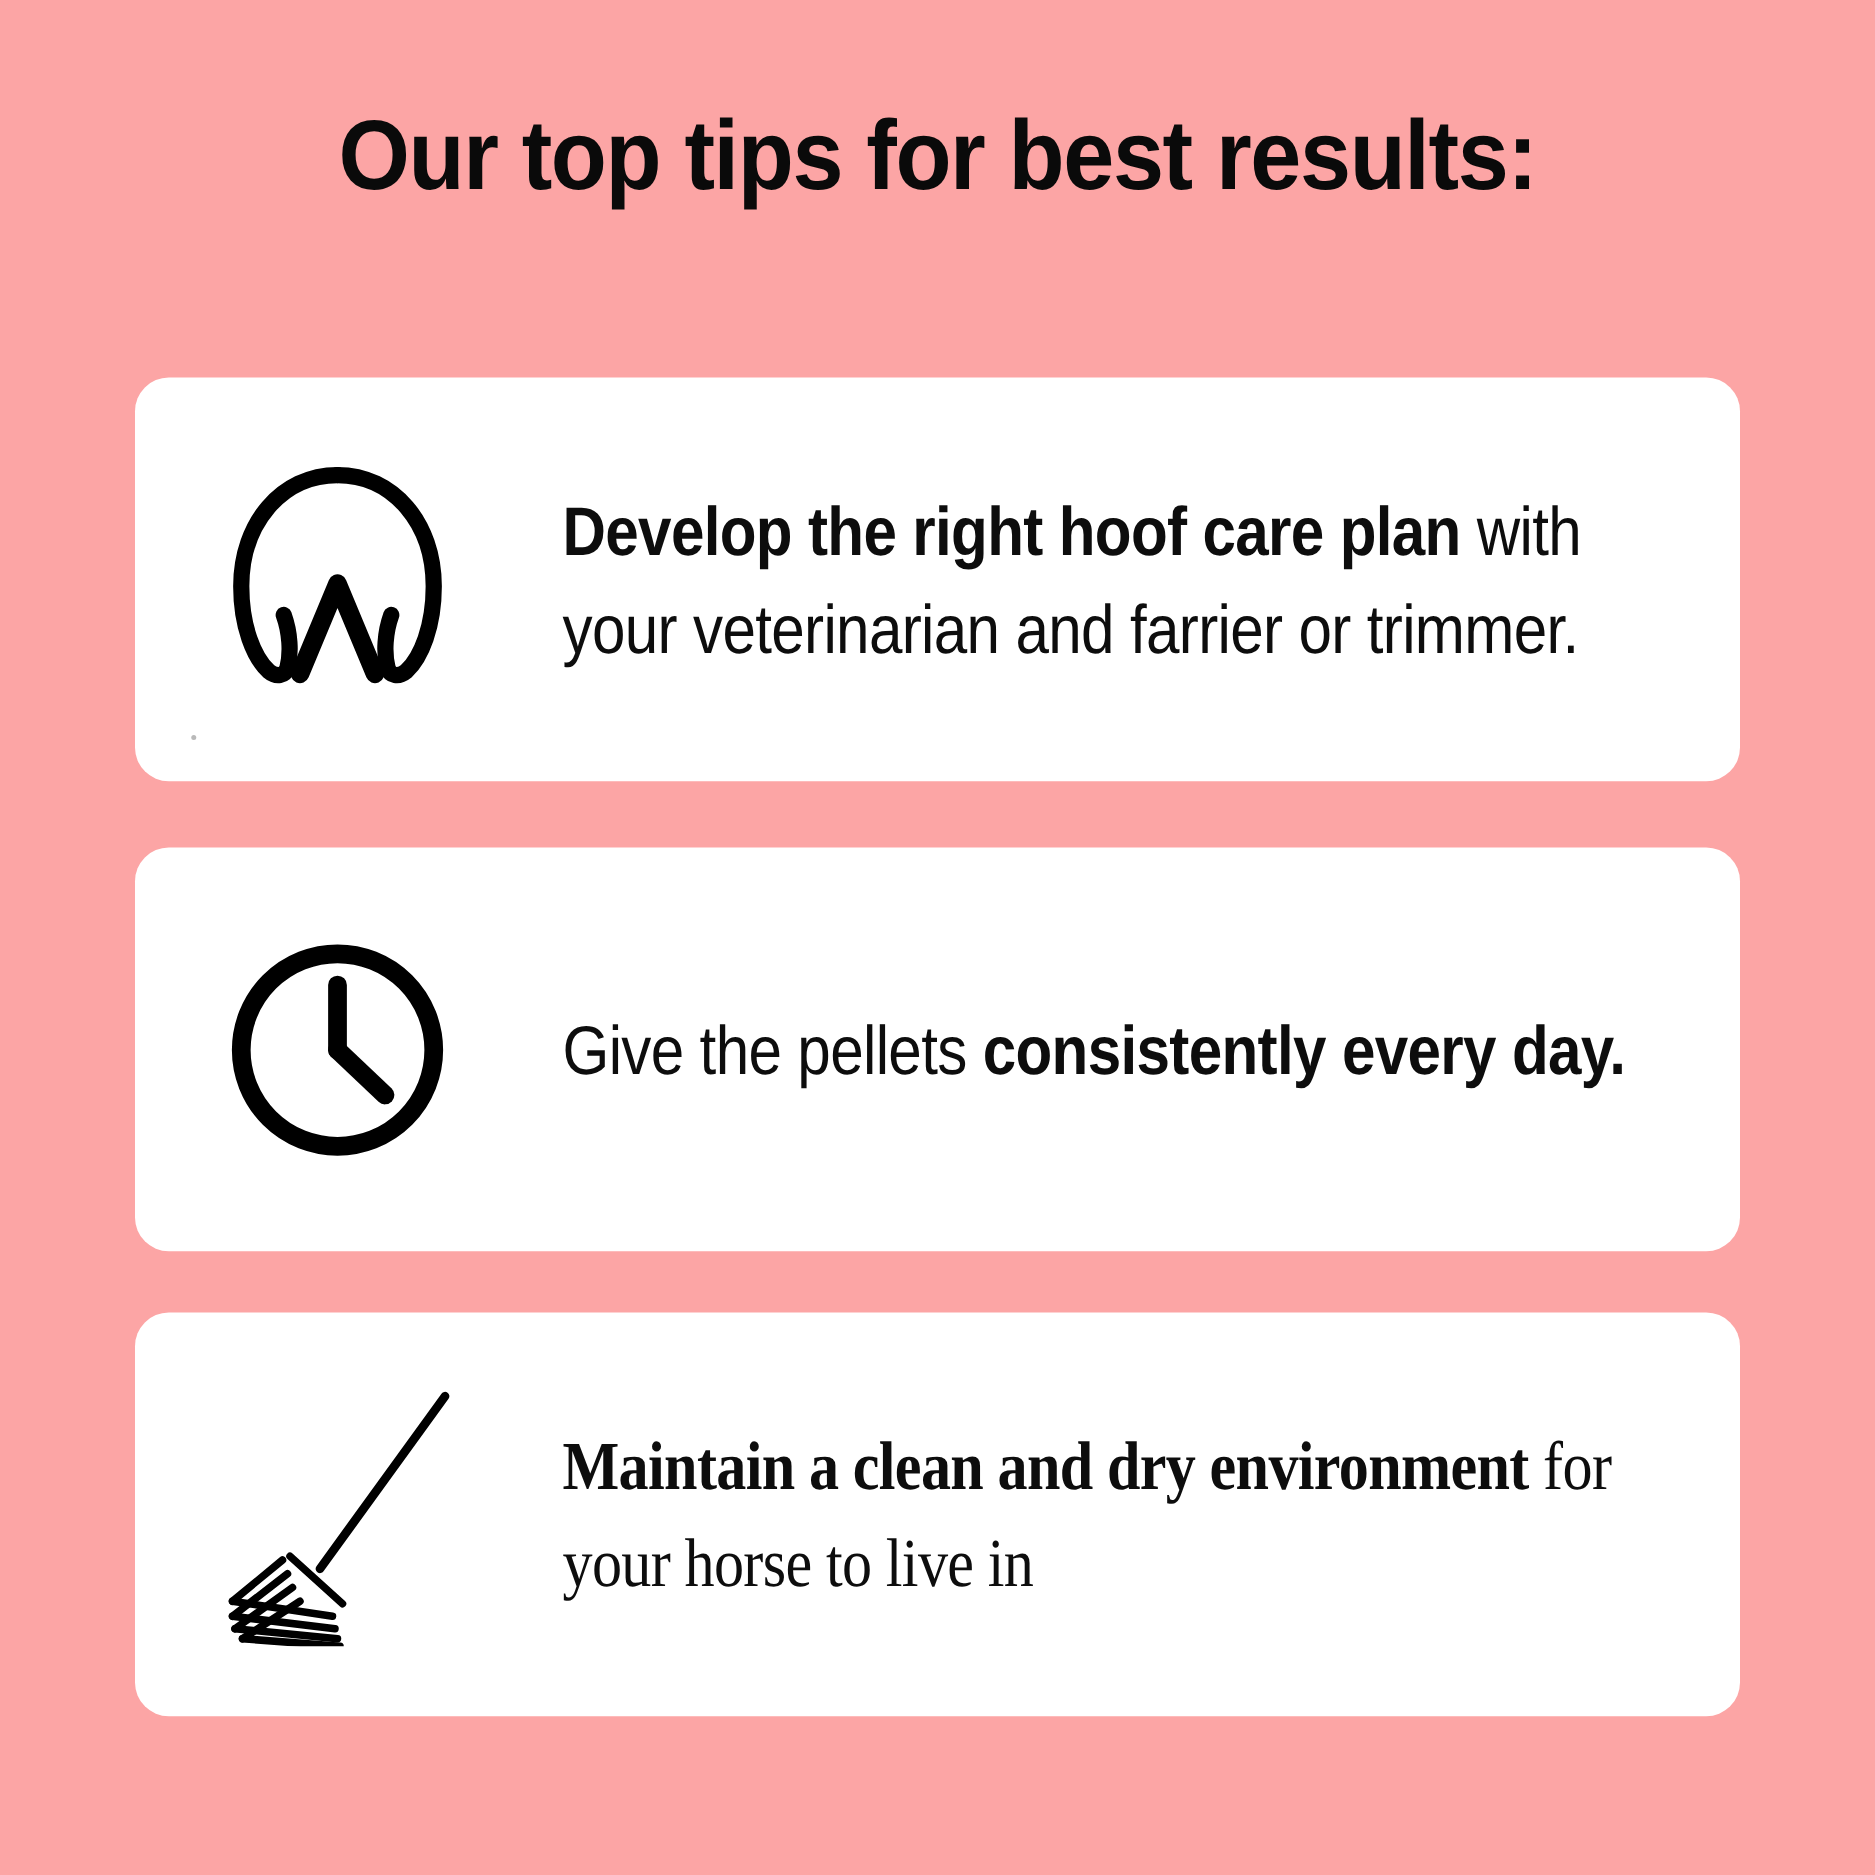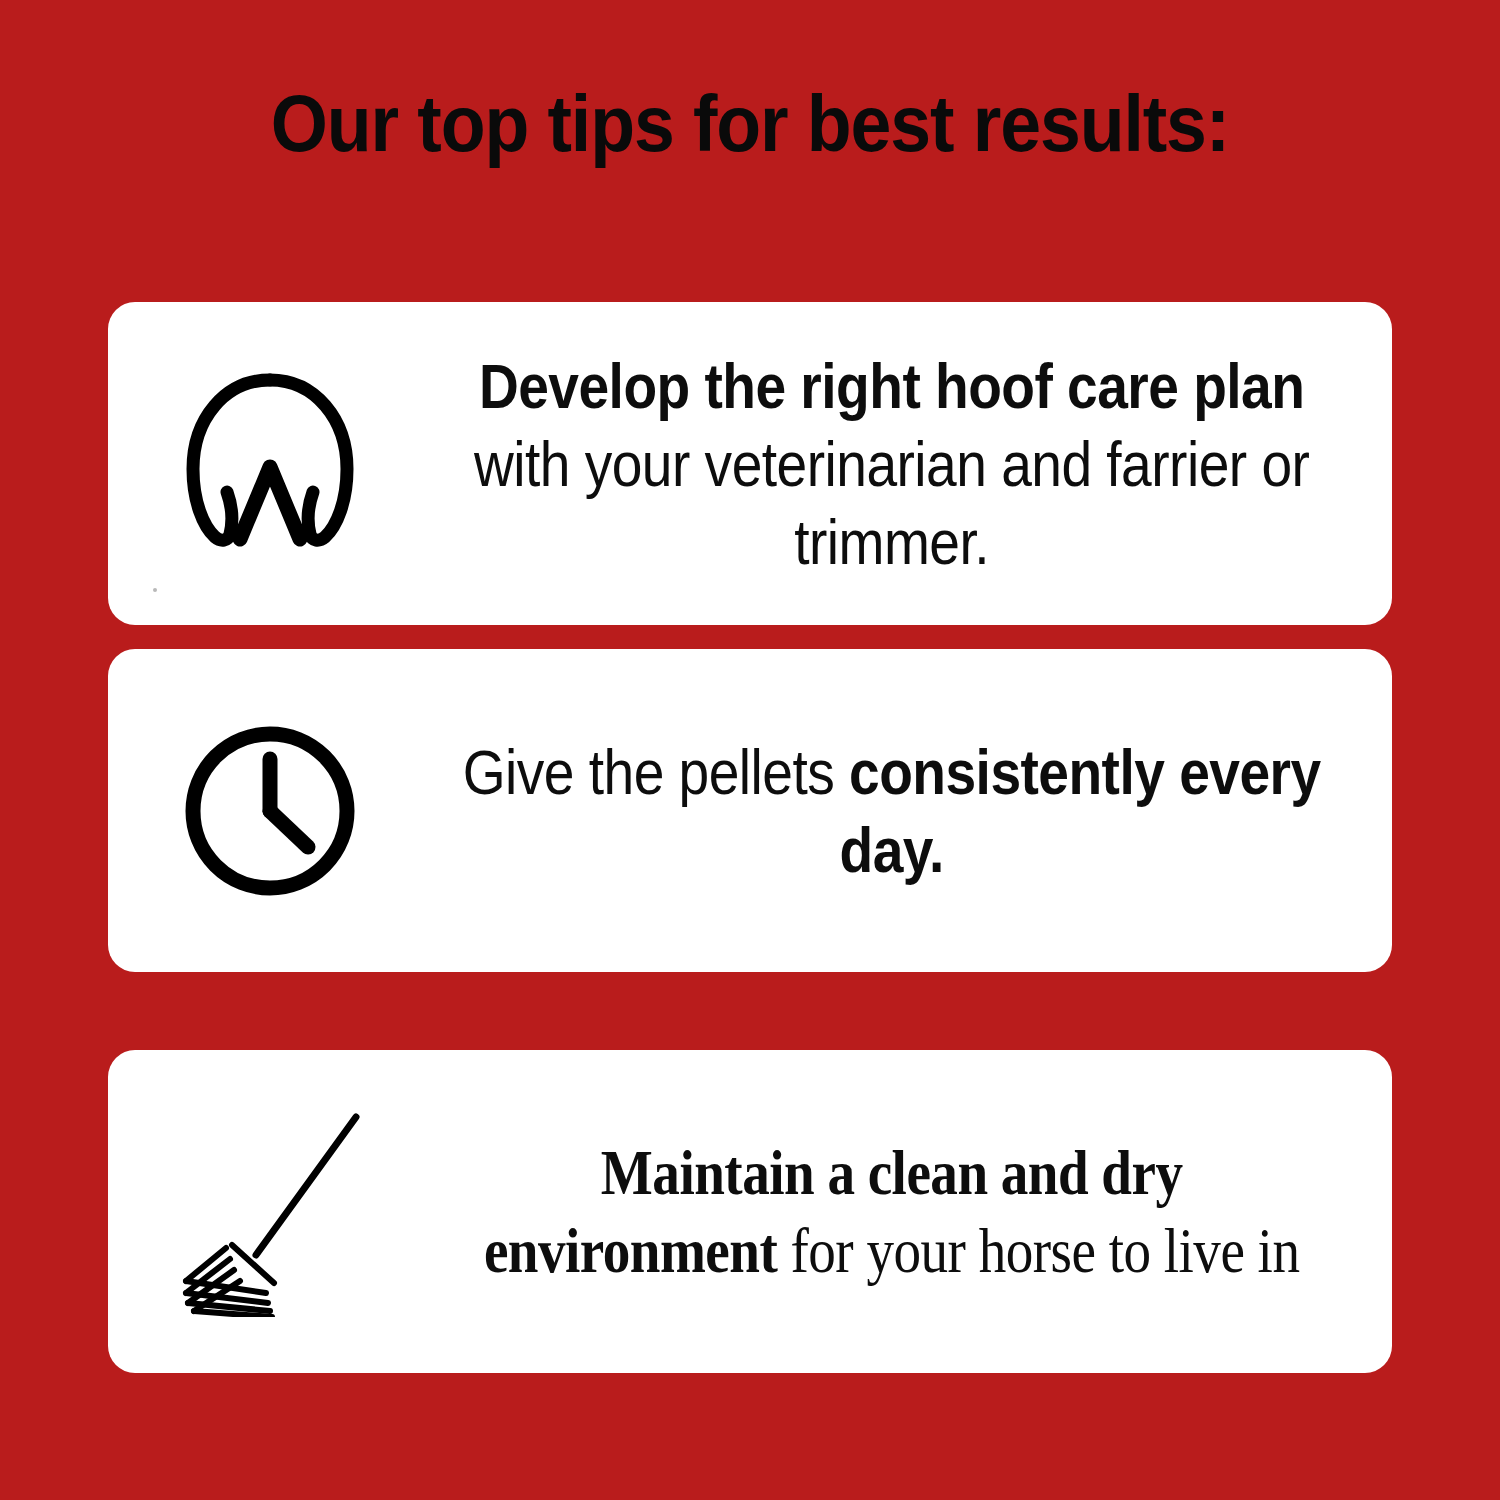--- a/index.html
+++ b/index.html
@@ -5,21 +5,21 @@
   * { margin:0; padding:0; box-sizing:border-box; }
   html, body {
     width:1500px; height:1500px;
     background:#939fca;
     font-family:"Liberation Sans", sans-serif;
     overflow:hidden;
   }
   #page {
     position:relative;
     width:1500px; height:1500px;
-    background:#b91c1c;
+    background:#fca5a5;
   }
 
   
   #title {
     position:absolute;
     left:0; top:84px;
     width:1500px;
     text-align:center;
     color:#0a0a0a;
     font-size:79px;
@@ -35,46 +35,45 @@
   .card {
     position:absolute;
     left:108px;
     width:1284px;
     height:323px;
     background:#ffffff;
     border-radius:27px;
     overflow:hidden;
   }
   #card-0 { top:302px; }
-  #card-1 { top:649px; }
+  #card-1 { top:678px; }
   #card-2 { top:1050px;font-family:Liberation Serif, serif; }
 
   .icon-wrap {
     position:absolute;
     left:62px;
     top:50%;
     transform:translateY(-50%);
     width:200px; height:200px;
     display:flex; align-items:center; justify-content:center;
   }
   .icon-wrap svg { display:block; }
 
   .card-text {
     position:absolute;
     left:342px;
     right:58px;
     top:50%;
     transform:translateY(-50%);
     color:#0d0d0d;
-    font-size:63px;
+    font-size:55px;
     line-height:78px;
     font-weight:400;
     letter-spacing:-0.6px;
     transform-origin:left center;
-    text-align:center;
   }
   .inner-scale {
     display:block;
     transform:scaleX(0.875);
     transform-origin:left center;
     width:114.2%;
   }
   .card-text b { font-weight:700; }
 
   

